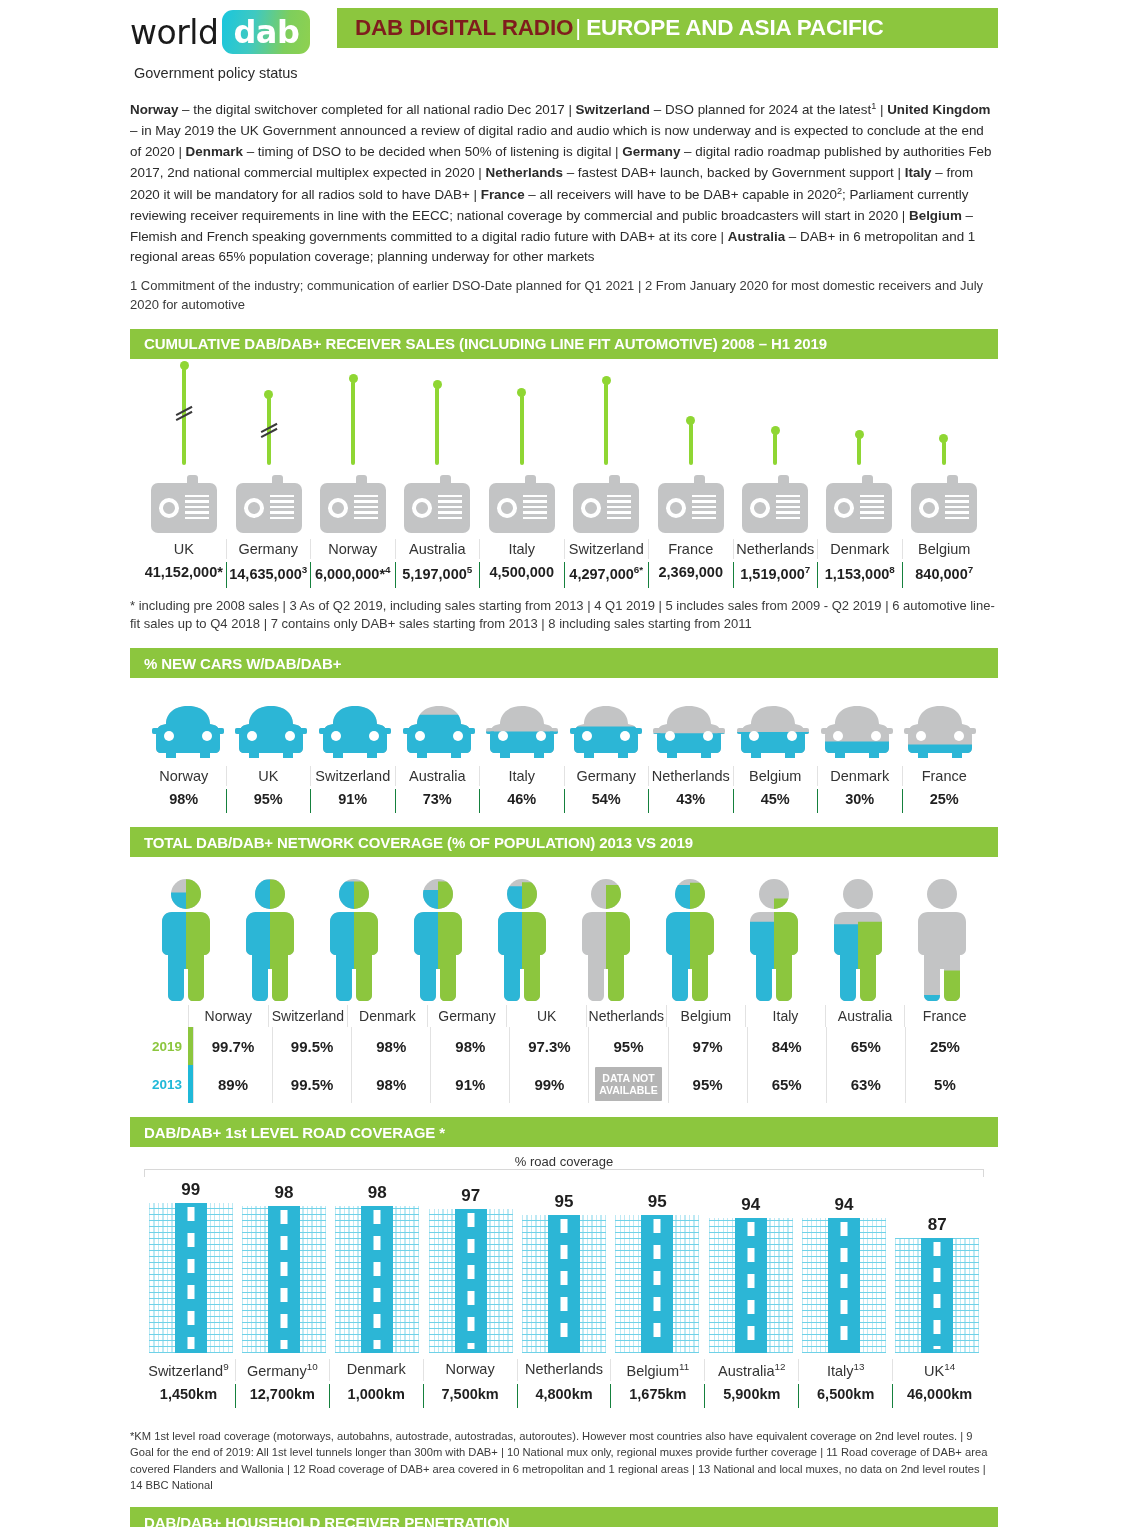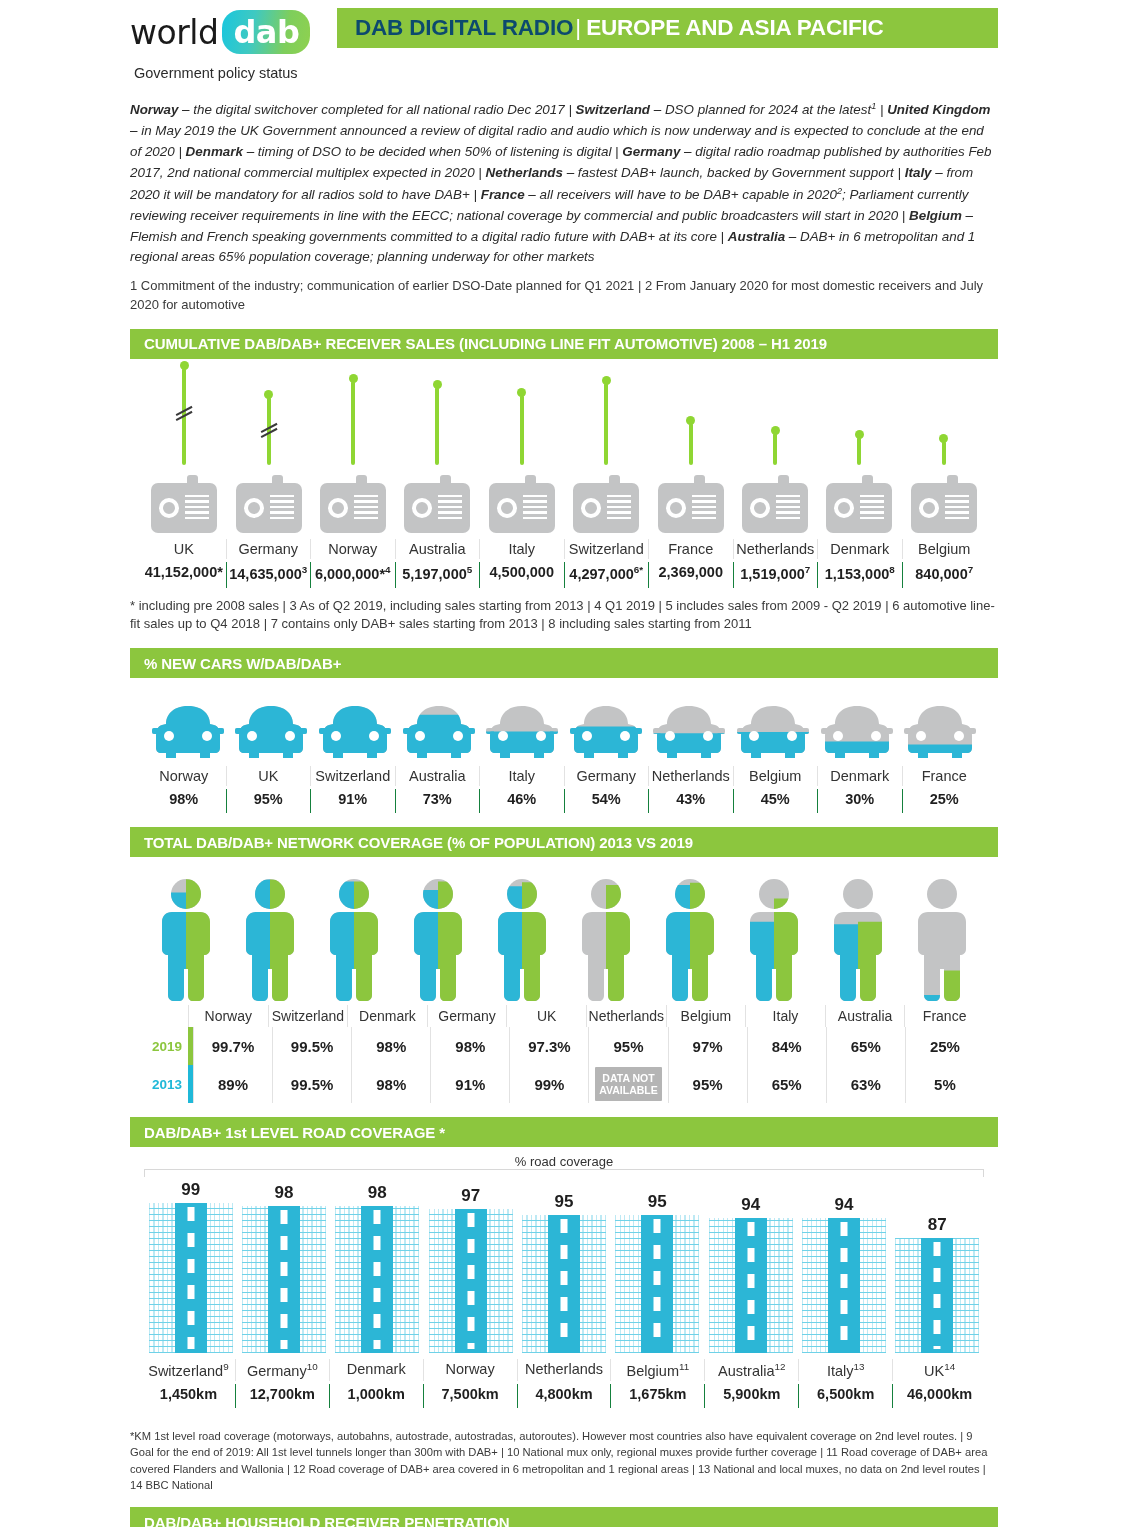--- a/index.html
+++ b/index.html
@@ -12,37 +12,37 @@
     overflow:hidden;
   }
   .page { position:relative; width:1128px; height:1305px; padding:0 130px 0 130px; }
 
   
   .header { display:flex; align-items:flex-start; padding-top:8px; }
   .logo-block { width:188px; flex:0 0 188px; }
   .logo { display:flex; align-items:center; height:48px; }
   .logo-world { font-size:33px; font-weight:400; letter-spacing:-0.5px; color:#1a1a1a; font-family:"DejaVu Sans", sans-serif; }
   .logo-dab {
-    margin-left:4px; height:44px; padding:0 11px; border-radius:18px;
+    margin-left:4px; height:44px; padding:0 11px; border-radius:11px;
     background:linear-gradient(100deg,#19c6de 0%, #3fc9c1 35%, #7ece5c 72%, #8fd14f 100%);
     display:flex; align-items:center; justify-content:center;
     color:#ffffff; font-size:32px; font-weight:700; letter-spacing:-0.5px;
     font-family:"DejaVu Sans", sans-serif;
   }
   .logo-sub { font-size:14.5px; color:#2b2b2b; margin-top:9px; margin-left:4px; }
   .title-bar {
     flex:1; margin-left:19px; background:#8cc63e; height:40px;
     display:flex; align-items:center; padding-left:18px;
   }
-  .title-bar .t1 { color:#0c4a6e; font-size:22.5px; font-weight:bold; letter-spacing:-0.2px; }
+  .title-bar .t1 { color:#7f1d1d; font-size:22.5px; font-weight:bold; letter-spacing:-0.2px; }
   .title-bar .sep { color:#ffffff; font-size:22.5px; font-weight:400; margin:0 5px 0 2px;}
   .title-bar .t2 { color:#ffffff; font-size:22.5px; font-weight:bold; letter-spacing:-0.2px; }
 
   
-  .policy { margin-top:18px; font-size:13.4px; line-height:1.55; text-align:left; color:#2b2b2b;font-style:italic; }
+  .policy { margin-top:18px; font-size:13.4px; line-height:1.55; text-align:left; color:#2b2b2b; }
   .policy b { font-weight:bold; }
   .footnote { margin-top:9px; font-size:13px; line-height:1.45; color:#3a3a3a; }
 
   
   .sec-bar {
     background:#8cc63e; height:30px; display:flex; align-items:center;
     padding-left:14px; margin-top:14px;
   }
   .sec-bar span { color:#ffffff; font-weight:bold; font-size:15px; letter-spacing:-0.1px; }
 

